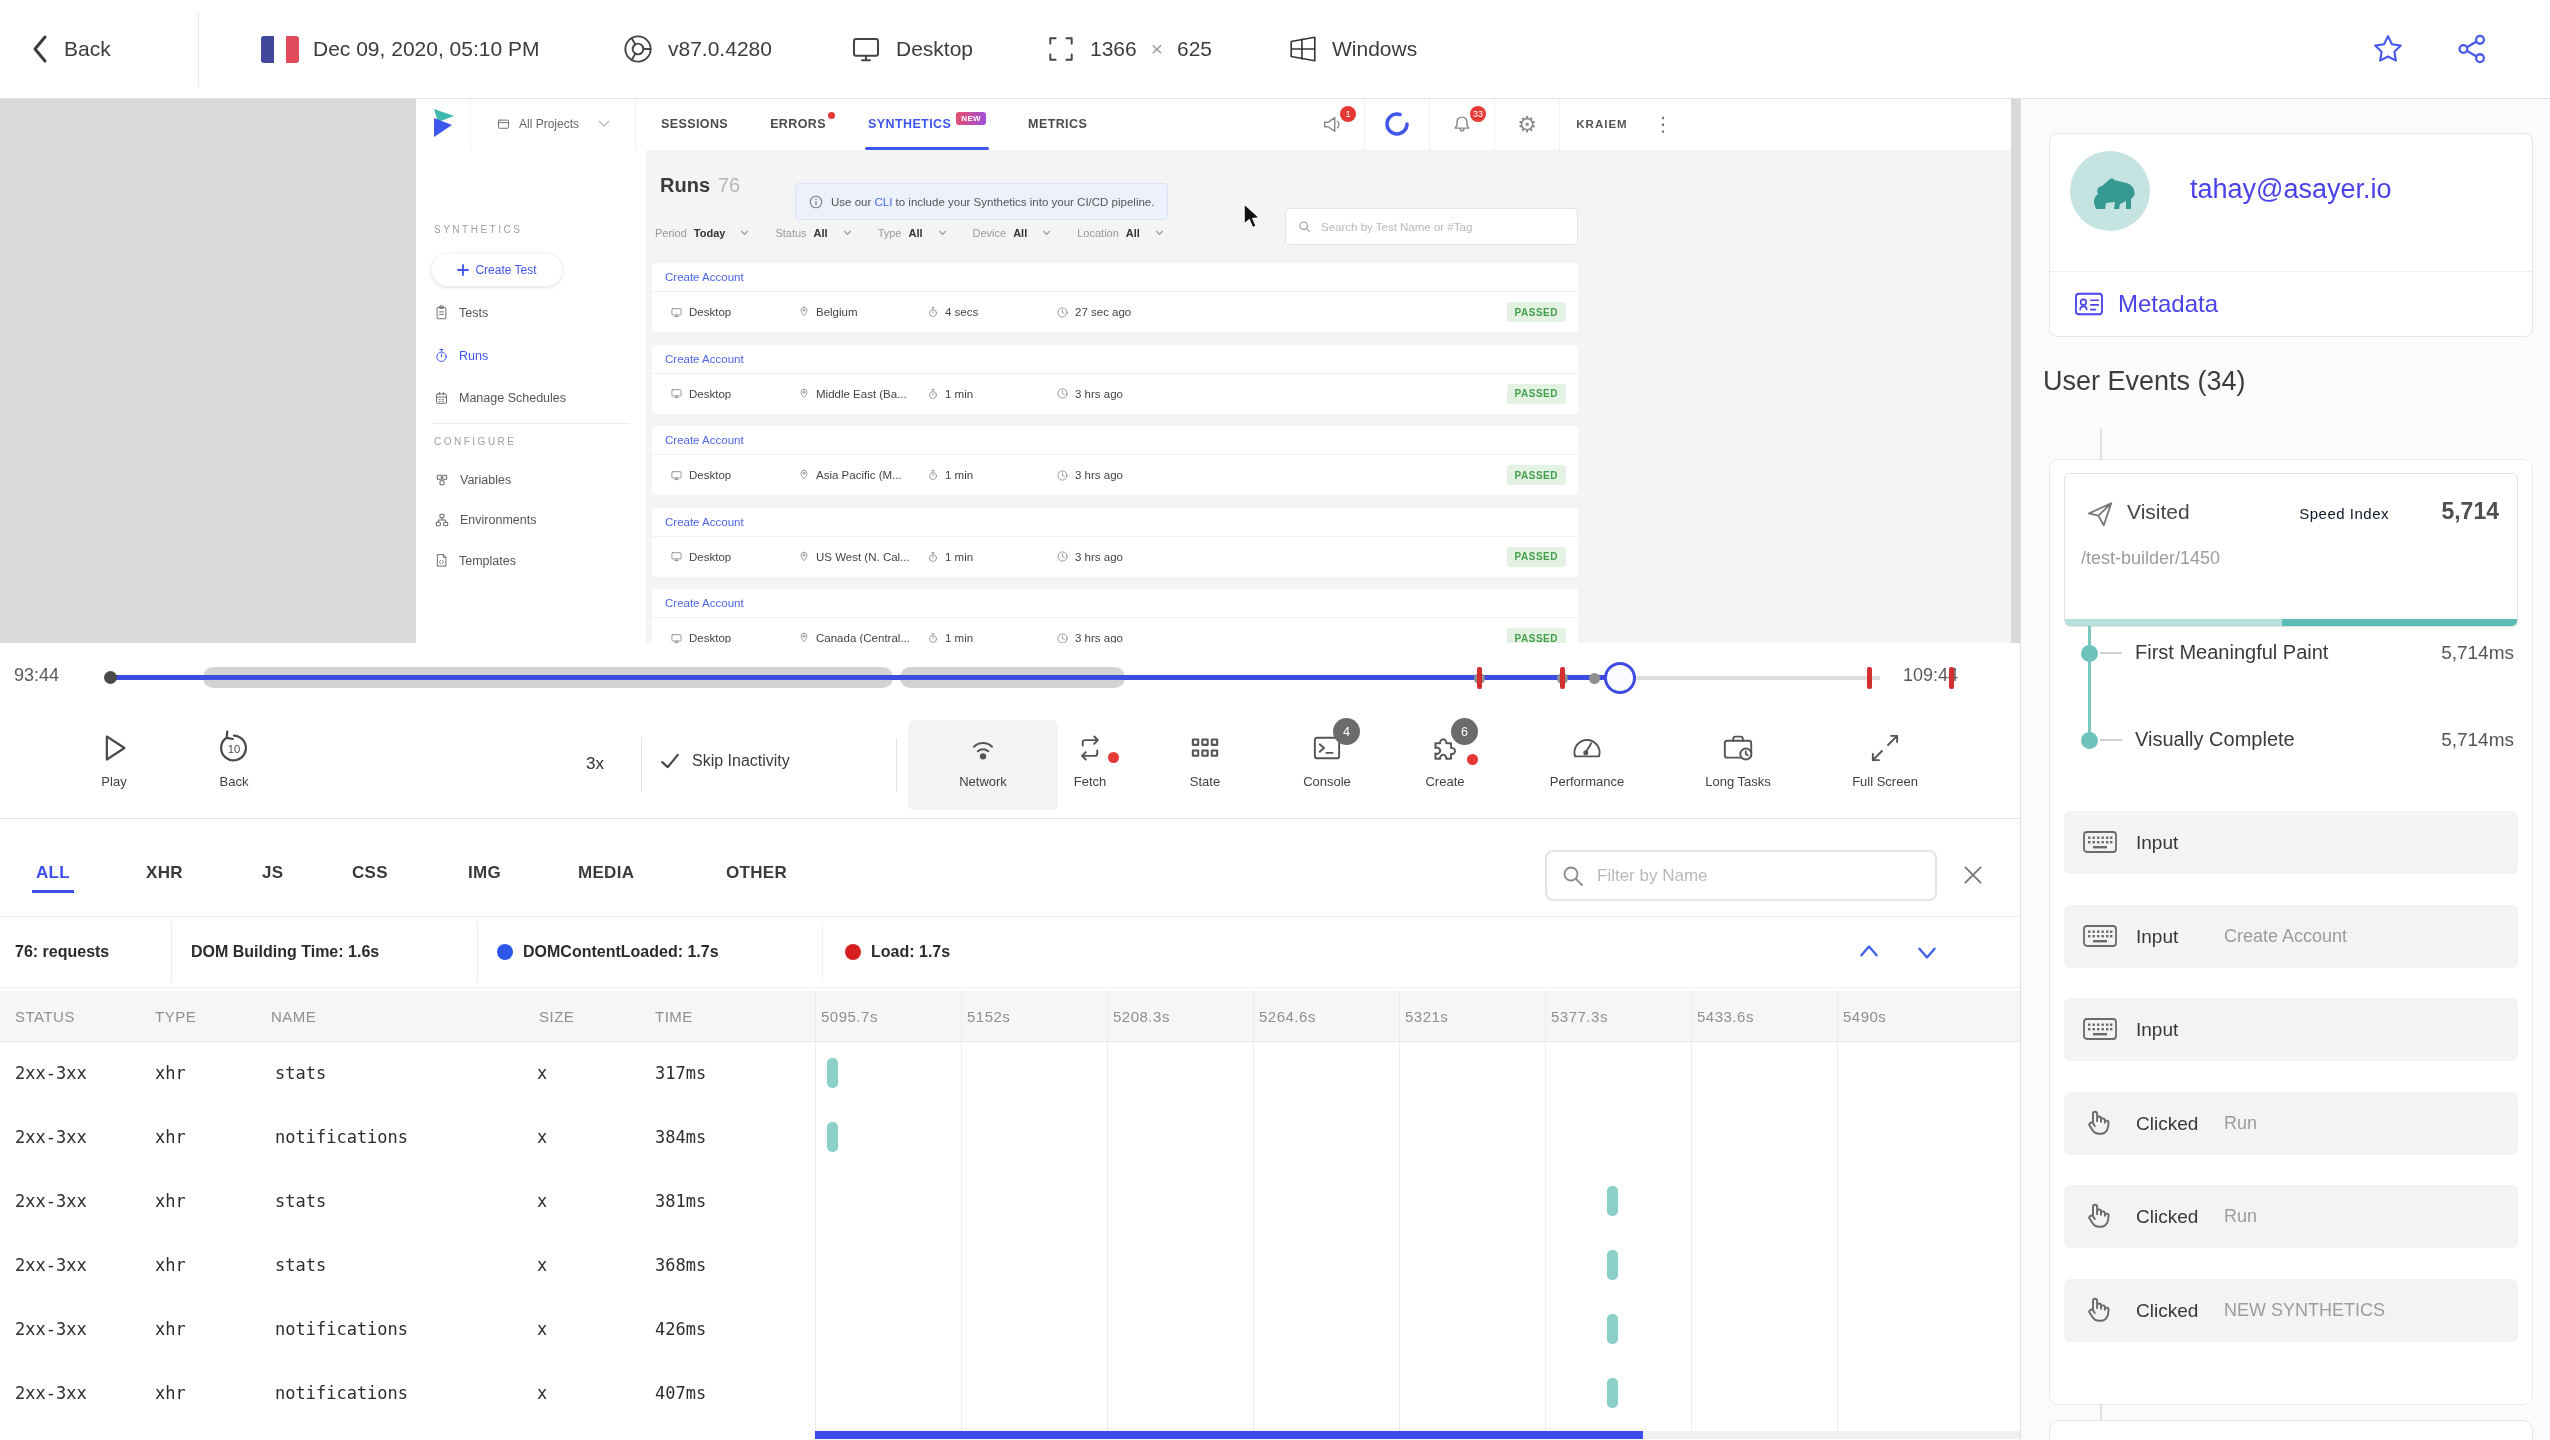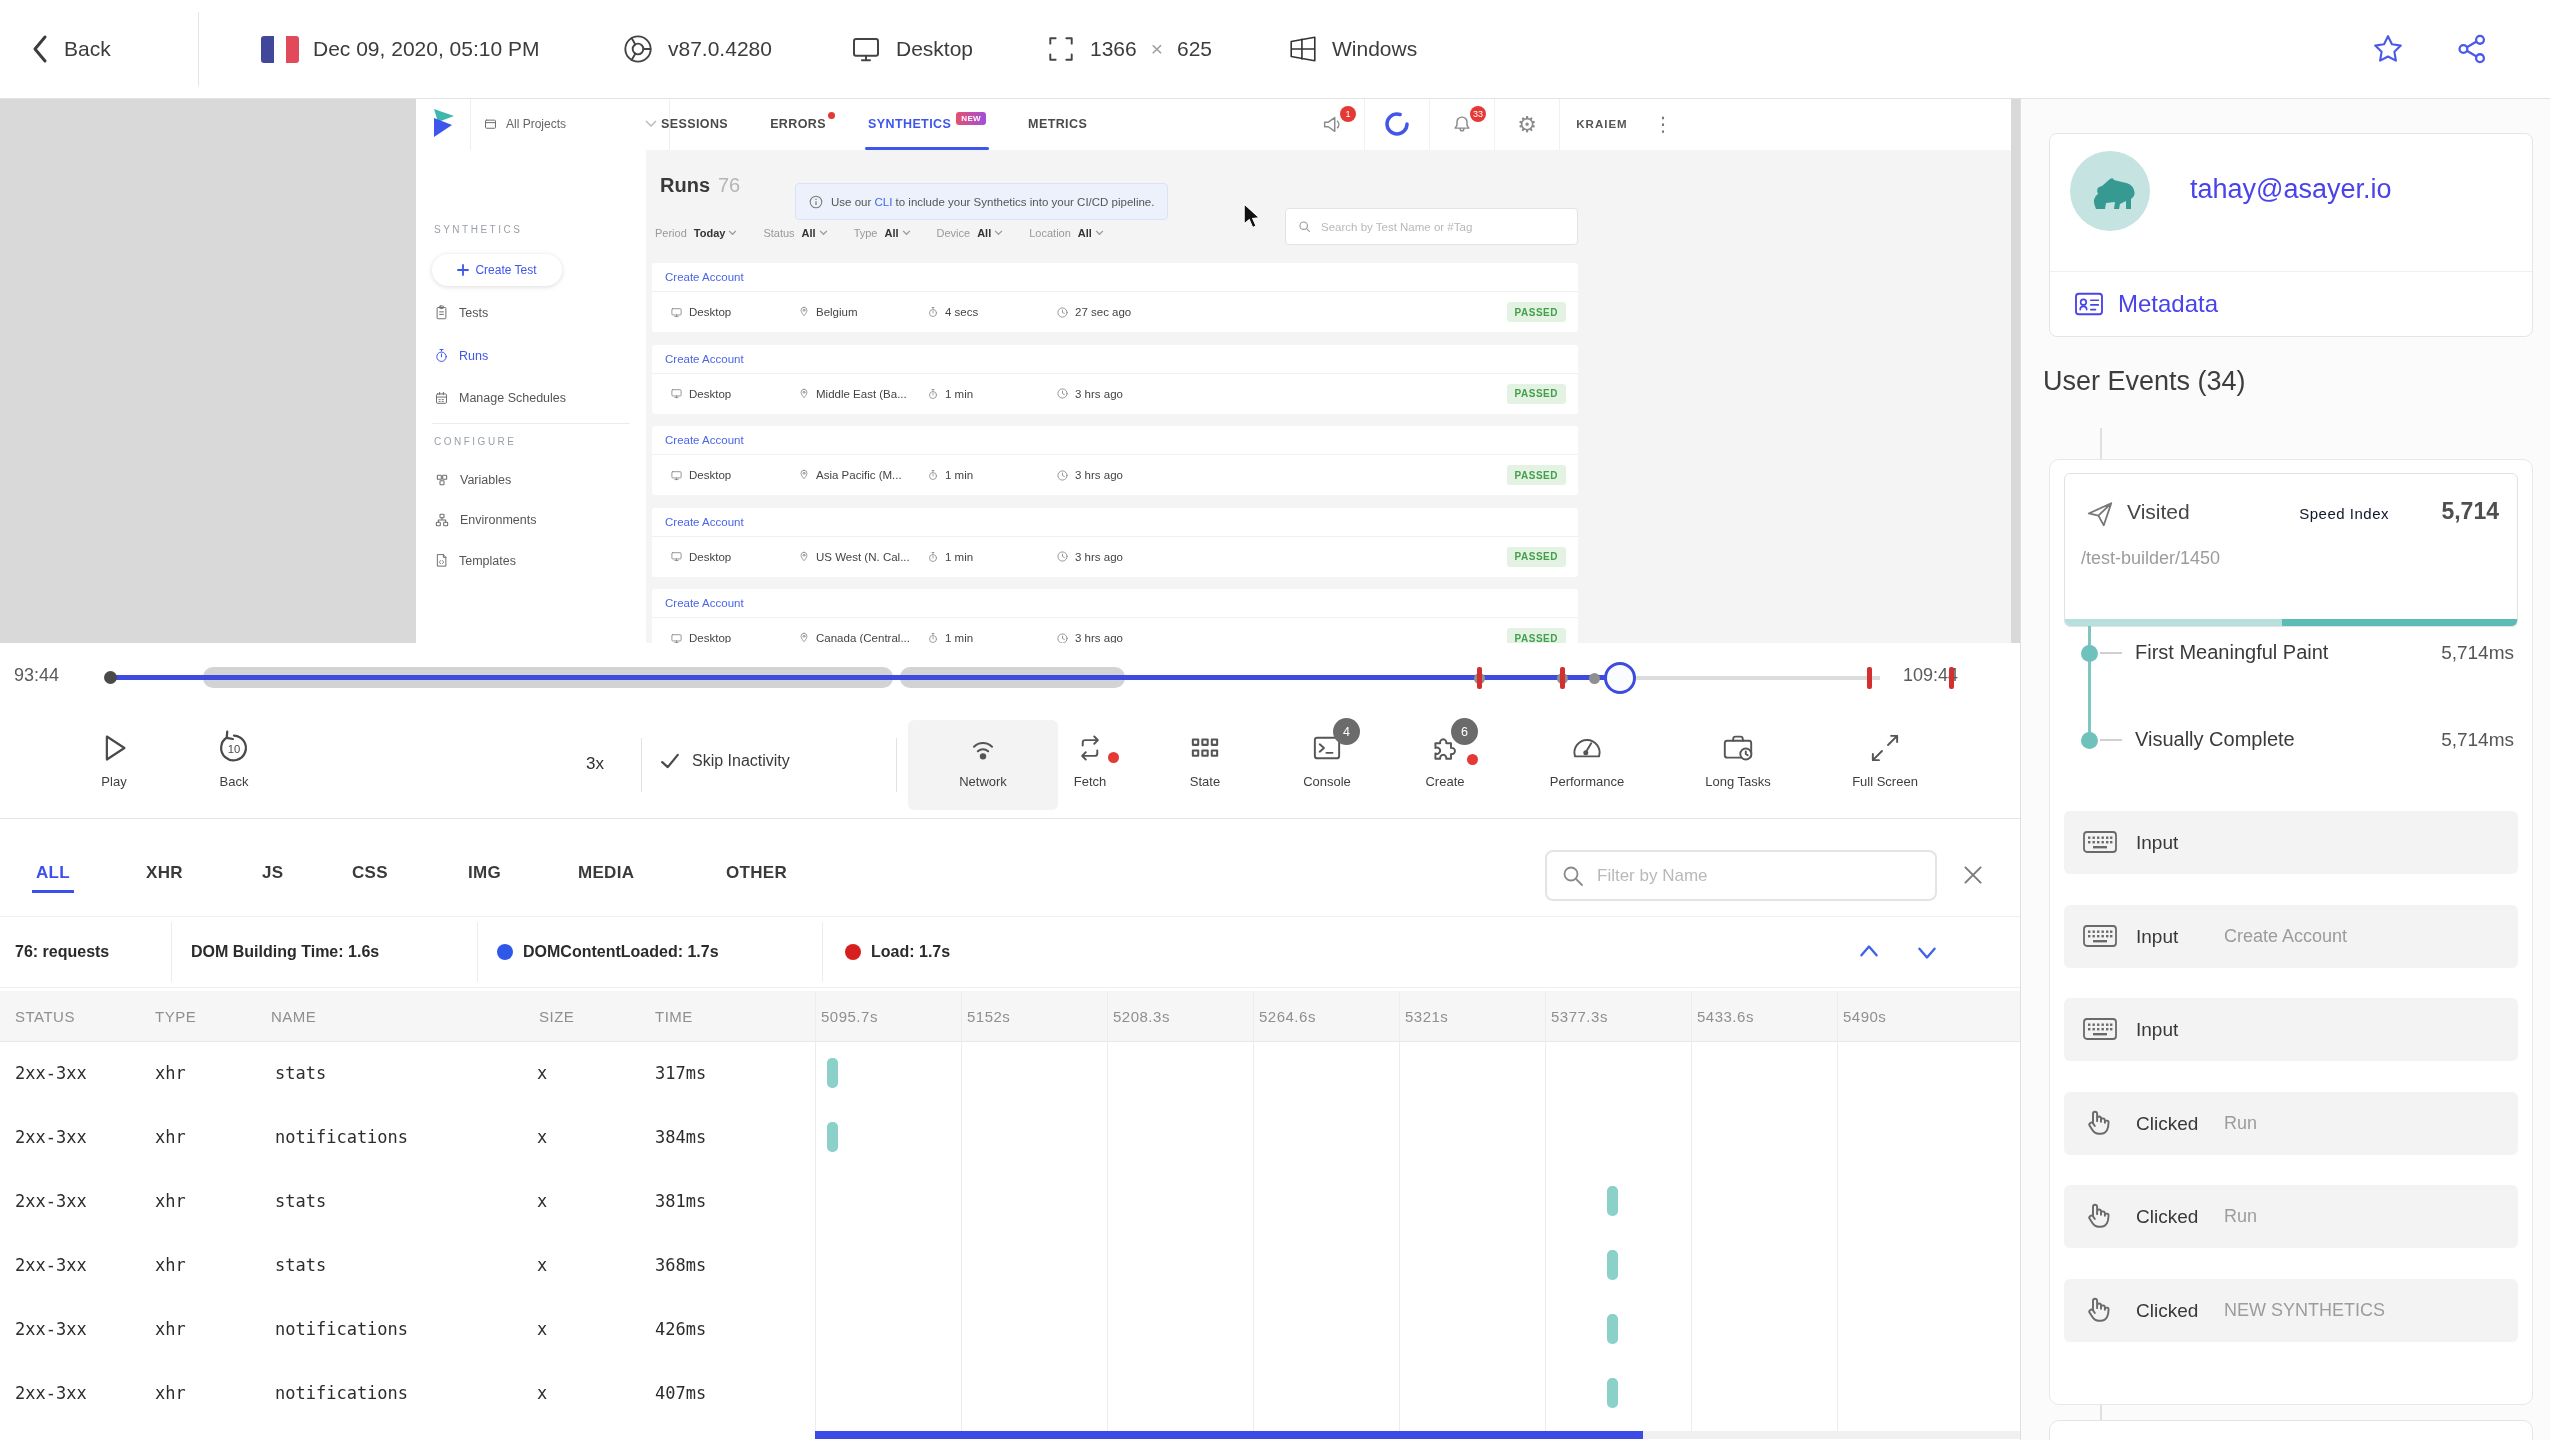--- a/index.html
+++ b/index.html
@@ -14,21 +14,21 @@
   #tb-divider{position:absolute;left:198px;top:12px;height:74px;width:1px;background:#e6e6e6;}
   .flag{width:38px;height:27px;border-radius:3px;overflow:hidden;display:flex;}
   .flag div{flex:1;}
   #tb-star{left:2372px;}#tb-share{left:2456px;}
 
   
   #stage{position:absolute;left:0;top:98px;width:2020px;height:545px;background:#d9d9d9;overflow:hidden;}
   #app{position:absolute;left:416px;top:0;width:1595px;height:545px;background:#fff;overflow:hidden;font-family:"Liberation Sans",sans-serif;}
   #app-nav{position:absolute;left:0;top:0;width:100%;height:52px;background:#fff;border-bottom:1px solid #ececec;}
   #app-logo{position:absolute;left:12px;top:11px;}
-  #app-project{position:absolute;left:54px;top:0;width:200px;height:52px;border-left:1px solid #efefef;border-right:1px solid #efefef;display:flex;align-items:center;gap:8px;padding:0 12px;box-sizing:border-box;color:#666;font-size:12px;}
+  #app-project{position:absolute;left:54px;top:0;width:166px;height:52px;border-left:1px solid #efefef;border-right:1px solid #efefef;display:flex;align-items:center;gap:8px;padding:0 25px;box-sizing:border-box;color:#666;font-size:12px;}
   #app-project .chev{margin-left:auto;}
   #app-tabs{position:absolute;left:224px;top:0;height:52px;display:flex;}
   .app-tab{position:relative;display:flex;align-items:center;padding:0 21px;font-size:12.5px;font-weight:700;letter-spacing:.4px;color:#4a4a4a;}
   .app-tab.active{color:#3e55ee;}
   .app-tab.active::after{content:"";position:absolute;left:18px;right:18px;bottom:0;height:3px;background:#3e55ee;border-radius:2px;}
   .tabdot{position:absolute;top:14px;right:12px;width:7px;height:7px;border-radius:50%;background:#e53935;}
   .newbadge{margin-left:5px;margin-top:-12px;font-size:8px;font-weight:700;color:#fff;background:linear-gradient(100deg,#e84f6b,#9e4fe0);border-radius:3px;padding:2px 5px;}
   #app-nav-icons{position:absolute;left:884px;top:0;height:52px;display:flex;align-items:stretch;}
   .navcell{position:relative;display:flex;align-items:center;justify-content:center;border-left:1px solid #f1f1f1;width:64px;}
   .navcell.user{width:84px;font-size:11.5px;font-weight:700;color:#555;letter-spacing:1px;}
@@ -44,21 +44,21 @@
   #side-div{position:absolute;left:16px;right:16px;top:273px;height:1px;background:#ececec;}
 
   #app-content{position:absolute;left:230px;top:52px;right:0;bottom:0;background:#f4f4f4;overflow:hidden;}
   #runs-title{position:absolute;left:14px;top:24px;font-size:20px;font-weight:600;color:#3a3a3a;}
   #runs-title span.cnt{color:#b5b5b5;font-weight:400;margin-left:8px;}
   #cli-banner{position:absolute;left:149px;top:33px;height:37px;background:#edf1fb;border:1px solid #d9e2f7;border-radius:4px;display:flex;align-items:center;gap:8px;padding:0 13px;box-sizing:border-box;font-size:11.5px;color:#555;}
   #cli-banner .link{color:#3e6ae8;}
   #filters{position:absolute;left:9px;top:73px;display:flex;gap:26px;align-items:center;height:20px;}
   .filter{display:flex;align-items:center;gap:7px;font-size:11px;}
   .filter .lab{color:#999;}
-  .filter .val{color:#333;font-weight:700;display:flex;align-items:center;gap:3px;}
+  .filter .val{color:#333;font-weight:700;display:flex;align-items:center;gap:15px;}
   #app-search{position:absolute;left:639px;top:58px;width:293px;height:37px;background:#fff;border:1px solid #e3e3e3;border-radius:4px;display:flex;align-items:center;gap:8px;padding:0 12px;box-sizing:border-box;}
   #app-search input{border:none;outline:none;flex:1;font-size:11.5px;color:#555;background:transparent;font-family:"Liberation Sans",sans-serif;}
   #app-search input::placeholder{color:#b8b8b8;}
   .run-card{position:absolute;left:6px;width:926px;height:69px;background:#fff;border-radius:3px;}
   .rc-title{height:28px;border-bottom:1px solid #f1f1f1;display:flex;align-items:center;padding:0 13px;font-size:11.5px;color:#4b64e8;}
   .rc-detail{position:relative;height:40px;}
   .rc-cell{position:absolute;top:0;height:40px;display:flex;align-items:center;gap:6px;font-size:11.5px;color:#444;}
   .rc-badge{position:absolute;right:12px;top:10px;height:20px;display:flex;align-items:center;padding:0 8px;border-radius:3px;background:#e4f2e4;color:#43a04a;font-size:10px;font-weight:700;letter-spacing:.5px;}
 
   

